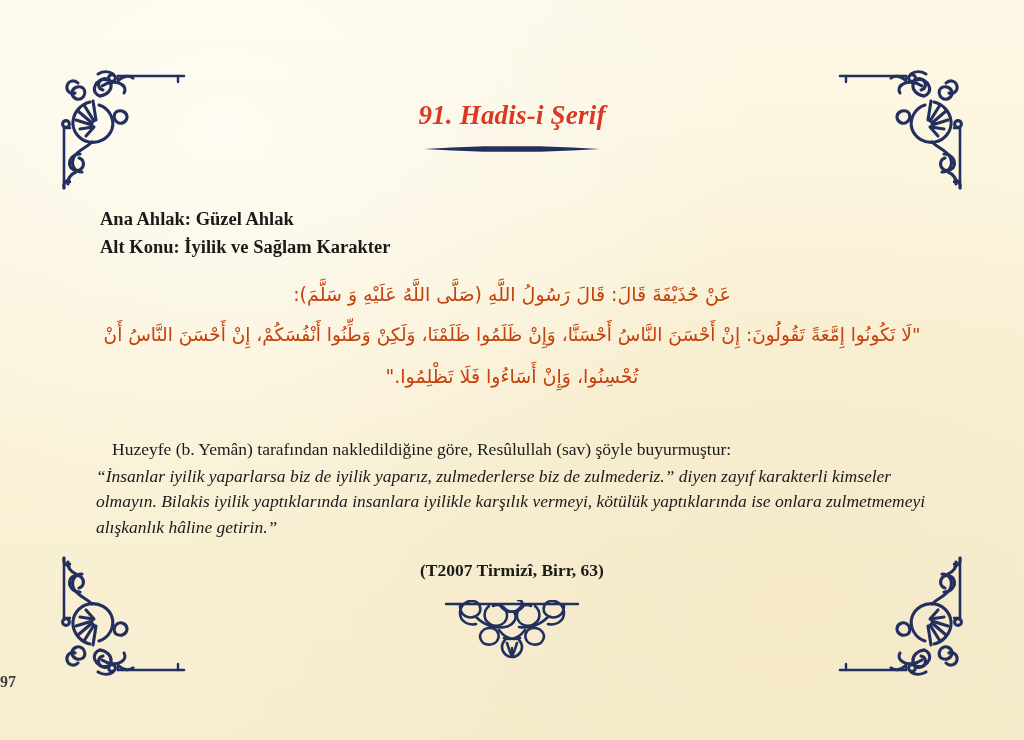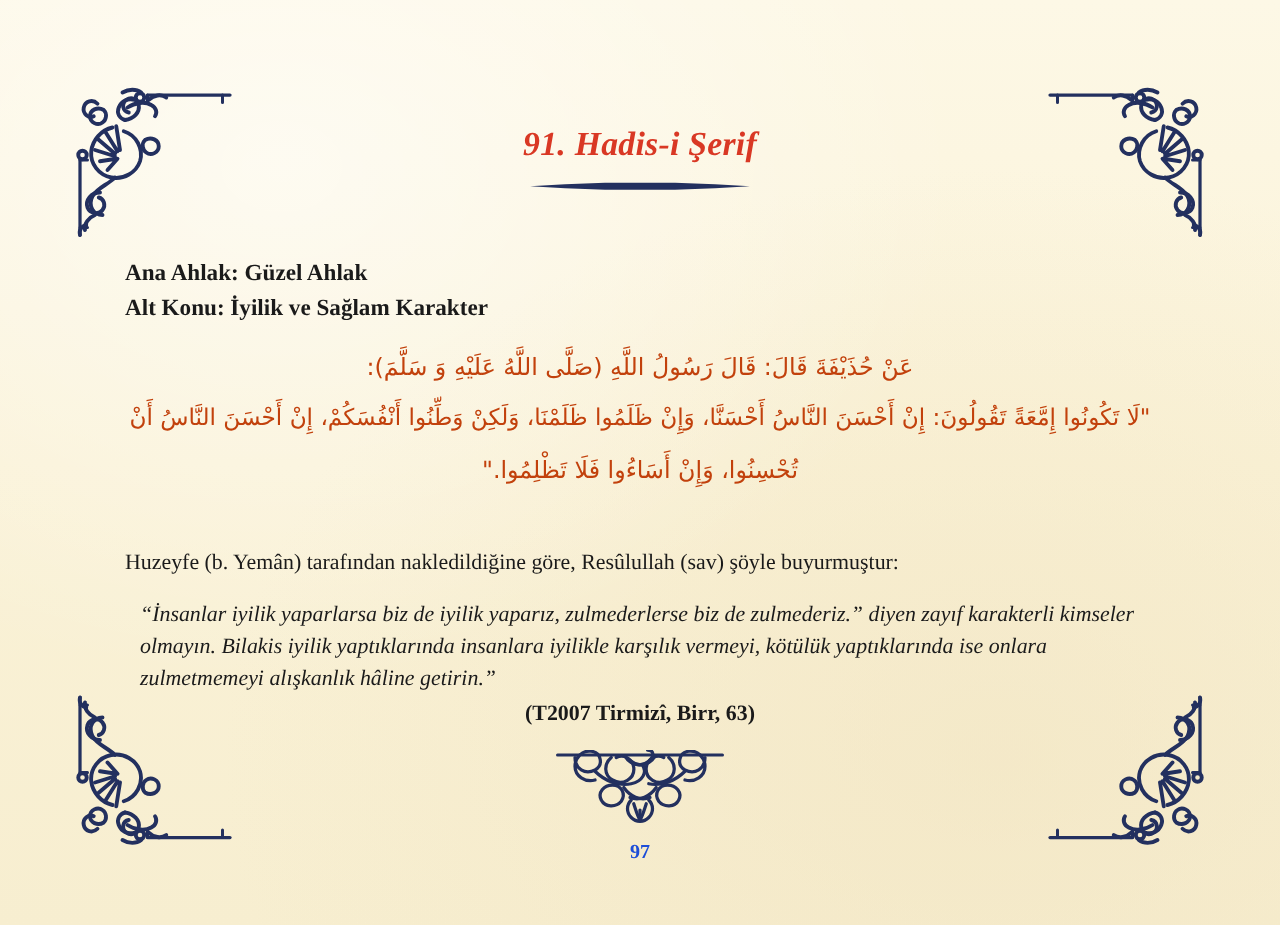--- a/index.html
+++ b/index.html
@@ -100,23 +100,23 @@
 
   
   .translation {
     position: absolute;
     left: 96px;
     right: 92px;
     top: 437px;
     font-size: 17.5px;
     line-height: 1.46;
   }
-  .intro { margin: 0 0 1px 4px; }
+  .intro { margin: 0 0 1px 16px; }
   .quote {
-    margin: 16px;
+    margin: 0;
     font-style: italic;
     text-align: left;
   }
 
   
   .source {
     position: absolute;
     left: 0;
     width: 100%;
     top: 560px;
@@ -133,24 +133,23 @@
     transform: translateX(-50%);
     width: 140px;
     height: 60px;
   }
   .bottom-ornament svg { display:block; width:100%; height:100%; }
   .folio {
     position: absolute;
     left: 0;
     width: 100%;
     top: 673px;
-    text-align: center;
     font-size: 16px;
     font-weight: bold;
-    color: #1d4ed8;
+    color: #404040;
   }
 </style>
 </head>
 <body>
 
 <div class="paper-texture"></div>
 
 <div class="page">
 
   <div class="corner corner-tl">

